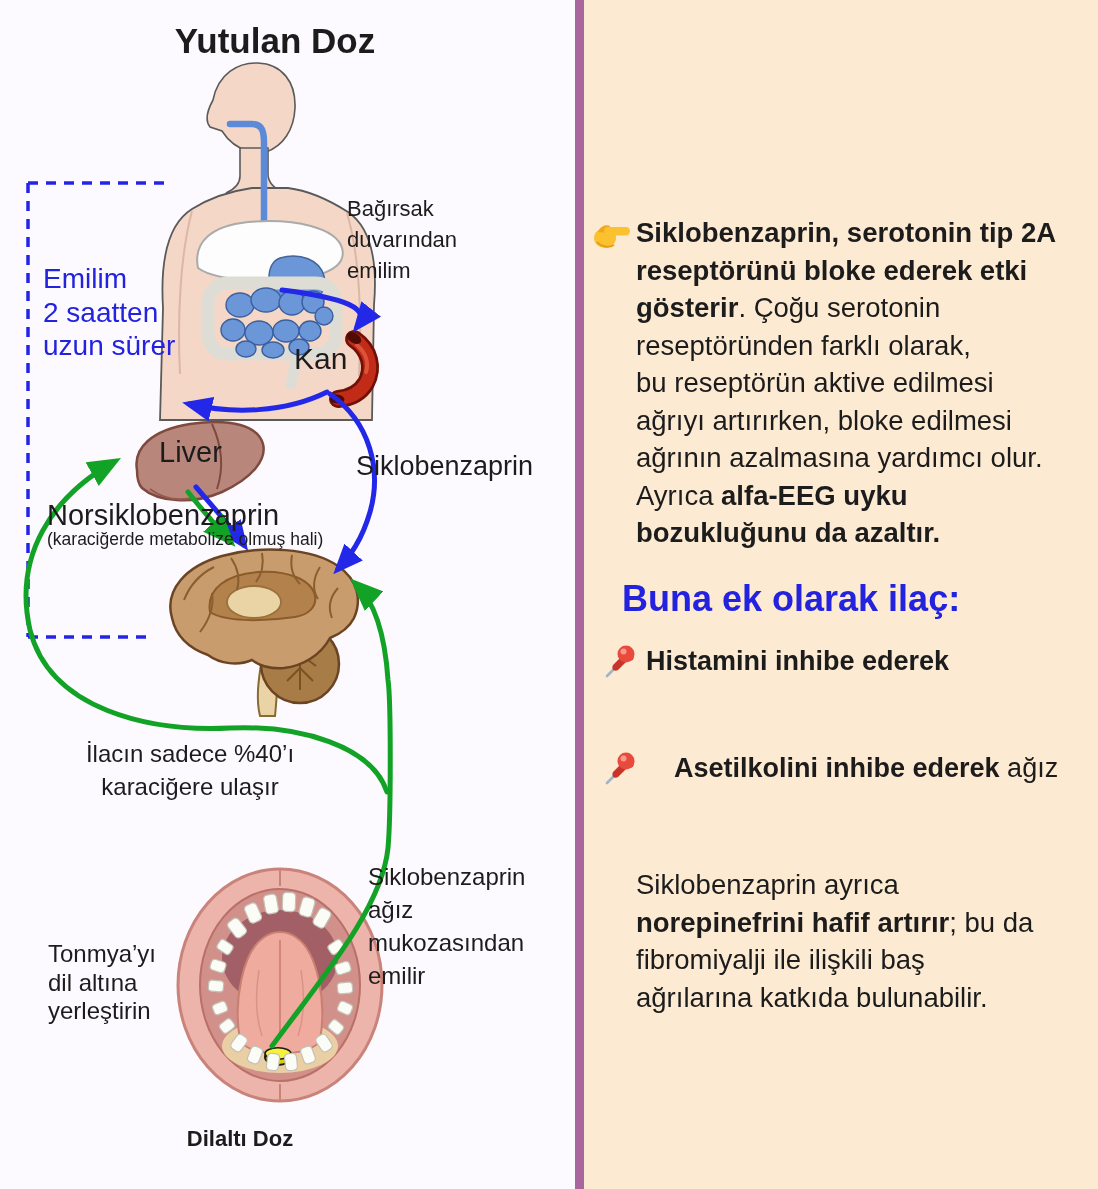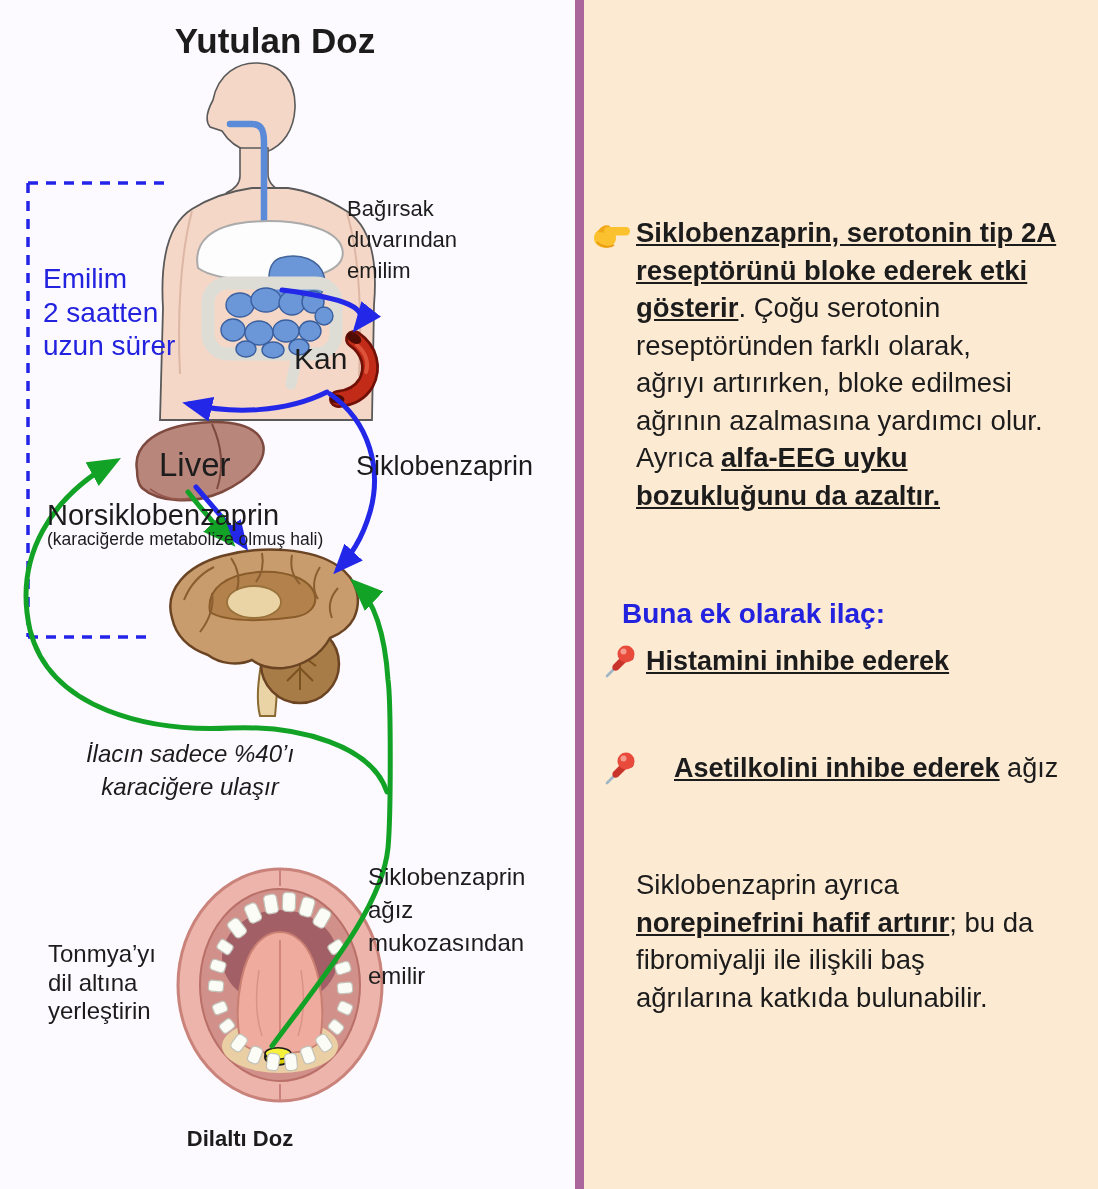--- a/index.html
+++ b/index.html
@@ -6,21 +6,21 @@
   #app{position:relative;width:1098px;height:1189px;overflow:hidden;
        font-family:"Liberation Sans",sans-serif;color:#1c1c1c;}
   #left-panel{position:absolute;left:0;top:0;width:575px;height:1189px;background:#FCFAFF;}
   #divider{position:absolute;left:575px;top:0;width:9px;height:1189px;background:#A9659C;}
   #right-panel{position:absolute;left:584px;top:0;width:514px;height:1189px;background:#FDEAD3;}
   svg.art{position:absolute;left:0;top:0;z-index:1;}
   .lbl{position:absolute;z-index:2;white-space:pre-line;line-height:1.22;}
   .blue{color:#2222DF;}
   .bold{font-weight:700;}
   .rich{position:absolute;z-index:2;font-size:27.5px;line-height:37.5px;}
-  .rich span.b{font-weight:700;text-decoration:underline;}
+  .rich span.b{font-weight:700;}
   .icon{position:absolute;z-index:2;}
 </style>
 </head>
 <body>
 
 <div id="app">
   <div id="left-panel"></div>
   <div id="divider"></div>
   <div id="right-panel"></div>
 
@@ -177,29 +177,29 @@
   <div class="lbl" style="left:347px;top:193px;font-size:22px;line-height:31px;">Bağırsak
 duvarından
 emilim</div>
 
   <div class="lbl blue" style="left:43px;top:262px;font-size:28px;line-height:33.5px;">Emilim
 2 saatten
 uzun sürer</div>
 
   <div class="lbl" style="left:294px;top:341px;font-size:30px;">Kan</div>
 
-  <div class="lbl" style="left:159px;top:445px;font-size:33px;">Liver</div>
+  <div class="lbl" style="left:159px;top:435px;font-size:29px;">Liver</div>
 
   <div class="lbl" style="left:47px;top:498px;font-size:29px;">Norsiklobenzaprin</div>
 
   <div class="lbl" style="left:47px;top:529px;font-size:17.5px;">(karaciğerde metabolize olmuş hali)</div>
 
   <div class="lbl" style="left:356px;top:450px;font-size:27px;">Siklobenzaprin</div>
 
-  <div class="lbl" style="left:80px;top:737px;width:220px;text-align:center;font-size:24px;line-height:33px;font-style:italic;">İlacın sadece %40’ı
+  <div class="lbl" style="left:80px;top:737px;width:220px;text-align:center;font-size:24px;line-height:33px;">İlacın sadece %40’ı
 karaciğere ulaşır</div>
 
   <div class="lbl" style="left:48px;top:940px;font-size:24px;line-height:28.5px;">Tonmya’yı
 dil altına
 yerleştirin</div>
 
   <div class="lbl" style="left:368px;top:860px;font-size:24px;line-height:33px;">Siklobenzaprin
 ağız
 mukozasından
 emilir</div>
@@ -211,27 +211,28 @@
     <path d="M5 13 C7 7 13 5 17 7 L15 14 Z" fill="#F2A71B"></path>
     <rect x="11" y="8" width="26" height="8.5" rx="4.2" fill="#FBC12E"></rect>
     <path d="M4 23 C8 28 16 29 21 26" fill="none" stroke="#E89D15" stroke-width="2"></path>
   </svg>
 
   <div class="rich" style="left:636px;top:214px;">
       <div><span class="b">Siklobenzaprin, serotonin tip 2A</span></div>
       <div><span class="b">reseptörünü bloke ederek etki</span></div>
       <div><span class="b">gösterir</span><span>. Çoğu serotonin</span></div>
       <div><span>reseptöründen farklı olarak,</span></div>
+      <div><span>bu reseptörün aktive edilmesi</span></div>
       <div><span>ağrıyı artırırken, bloke edilmesi</span></div>
       <div><span>ağrının azalmasına yardımcı olur.</span></div>
       <div><span>Ayrıca </span><span class="b">alfa-EEG uyku</span></div>
       <div><span class="b">bozukluğunu da azaltır.</span></div>
     </div>
 
-  <div class="lbl blue bold" style="left:622px;top:577px;font-size:28px;margin-top:20px;">Buna ek olarak ilaç:</div>
+  <div class="lbl blue bold" style="left:622px;top:577px;font-size:36px;">Buna ek olarak ilaç:</div>
 
   <svg class="icon" style="left:604px;top:643px;" width="36" height="36" viewBox="0 0 36 36">
     <line x1="11" y1="25" x2="3" y2="33" stroke="#9FB6C6" stroke-width="2.6" stroke-linecap="round"></line>
     <path d="M9 22 C7 26 10 29 14 27 L24 17 C28 19 31 16 29 12 L24 7 C20 5 17 8 19 12 L9 22 Z" fill="#C9342A"></path>
     <circle cx="22" cy="11" r="8.5" fill="#E84B3C"></circle>
     <circle cx="19.5" cy="8.5" r="3" fill="#F59A8C"></circle>
   </svg>
   <div class="rich" style="left:646px;top:642px;font-size:27px;line-height:38px;">
       <div><span class="b">Histamini inhibe ederek</span></div>
     </div>

